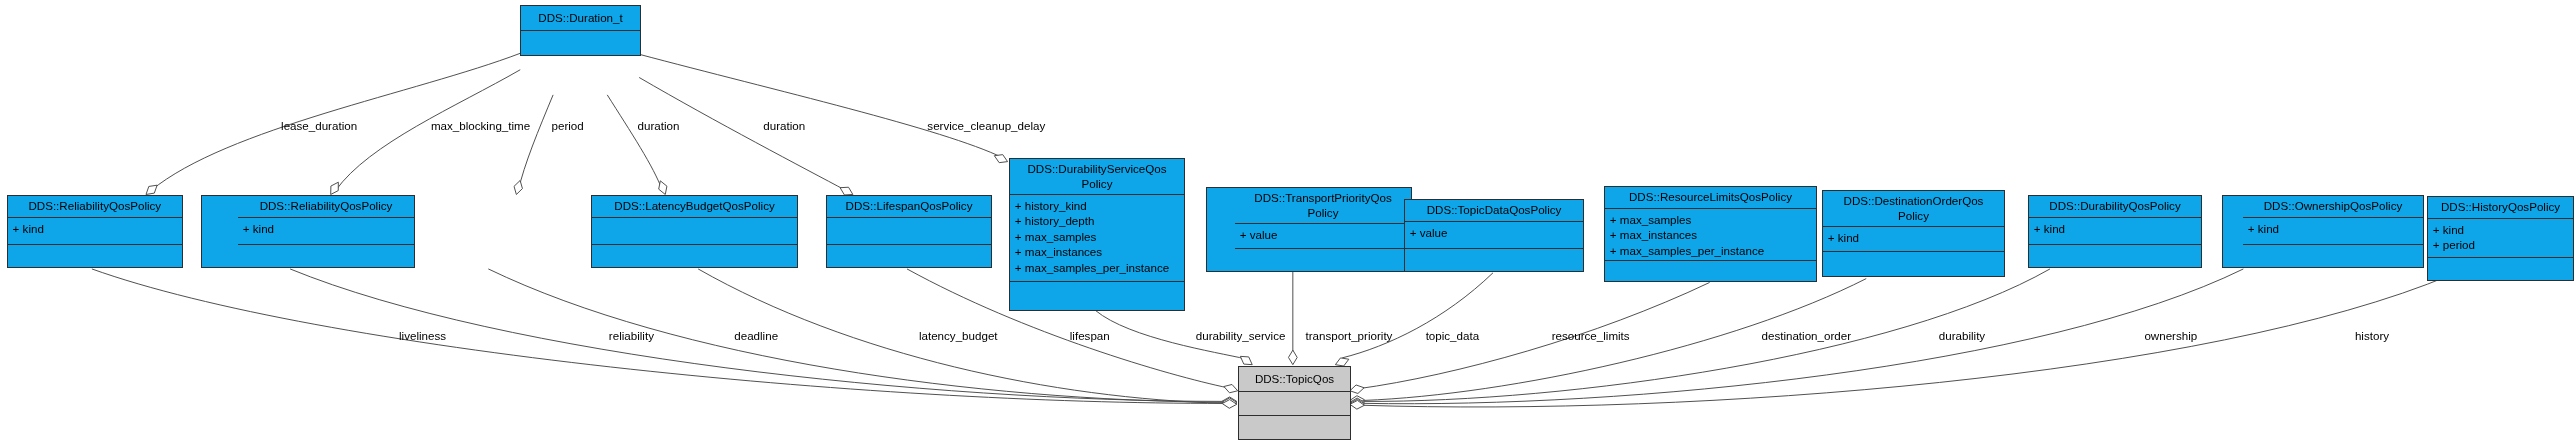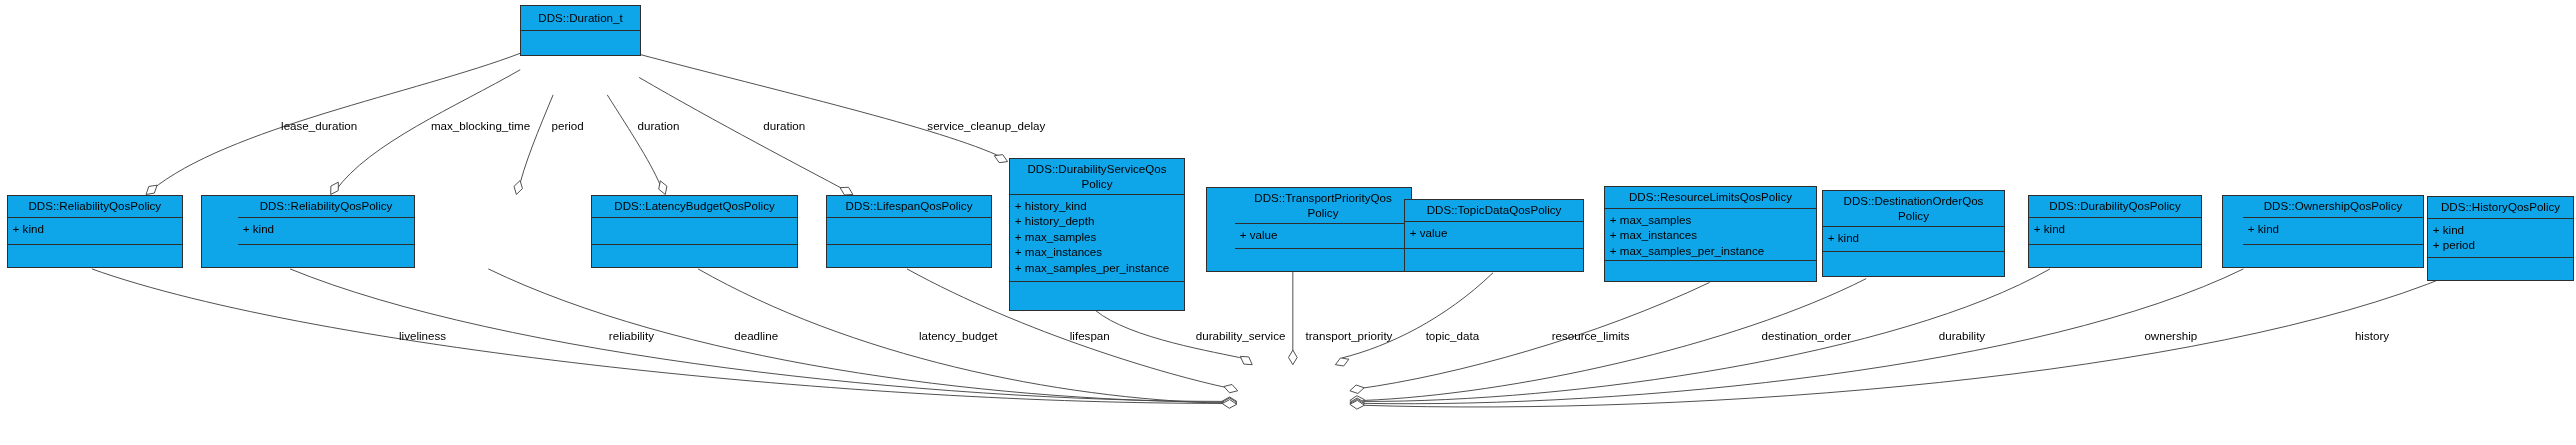--- a/index.html
+++ b/index.html
@@ -209,14 +209,21 @@
     <div class="uml-node" style="left: 2427px; top: 196px; width: 145px;">
       <div class="comp title" style="height: 21px;">
         <span>DDS::HistoryQosPolicy</span>
       </div>
       <div class="comp attrs" style="height: 39px;">
         <div class="attr-row">+ kind</div>
         <div class="attr-row">+ period</div>
       </div>
       <div class="comp ops" style="height: 23px;"></div>
     </div>
+    <div class="uml-node hl" style="left: 1238px; top: 366px; width: 111px;">
+      <div class="comp title" style="height: 24px;">
+        <span>DDS::TopicQos</span>
+      </div>
+      <div class="comp attrs" style="height: 24px;"></div>
+      <div class="comp ops" style="height: 24px;"></div>
+    </div>
   </div>
 
 
 </body></html>

